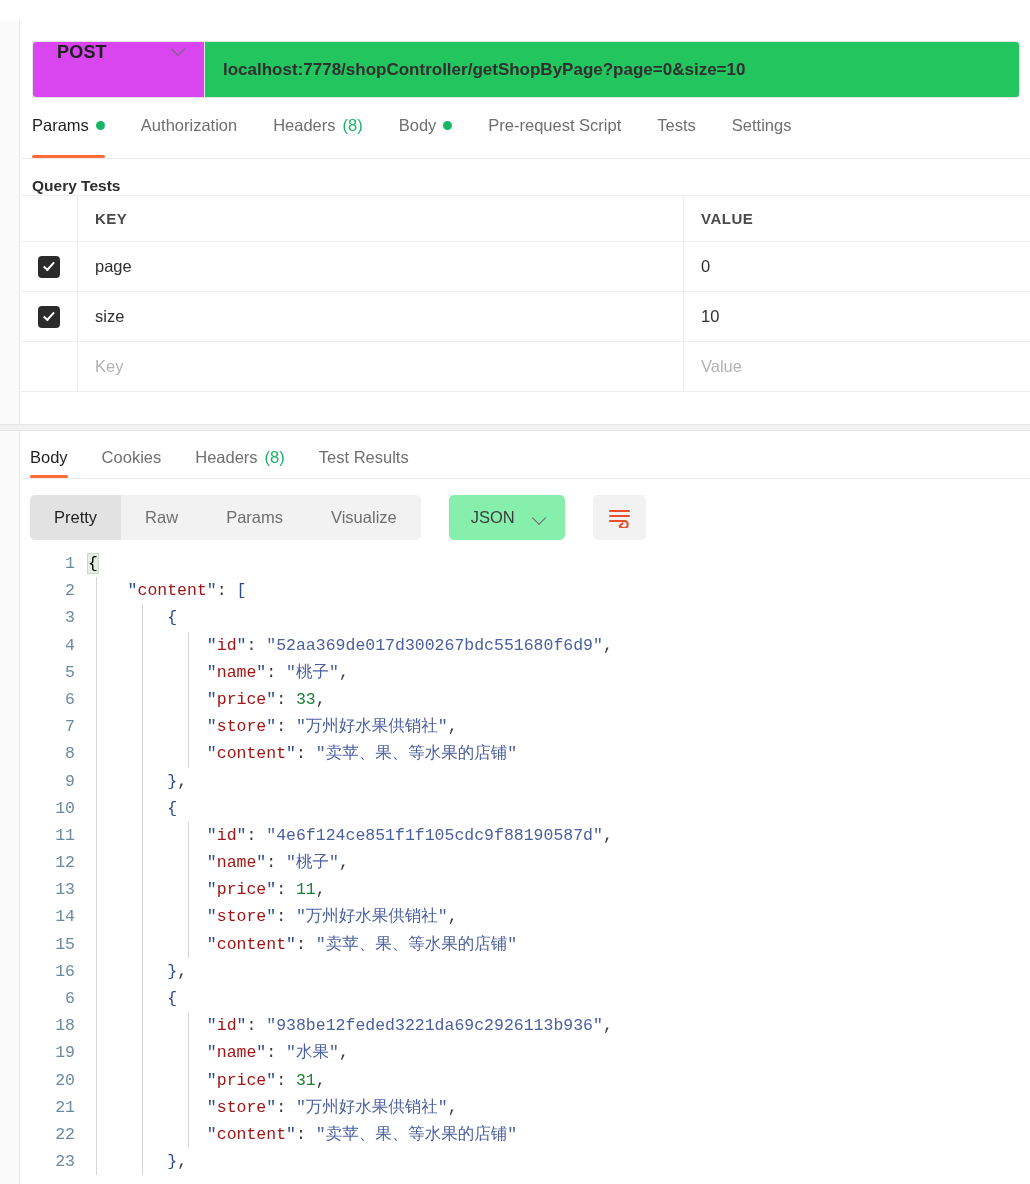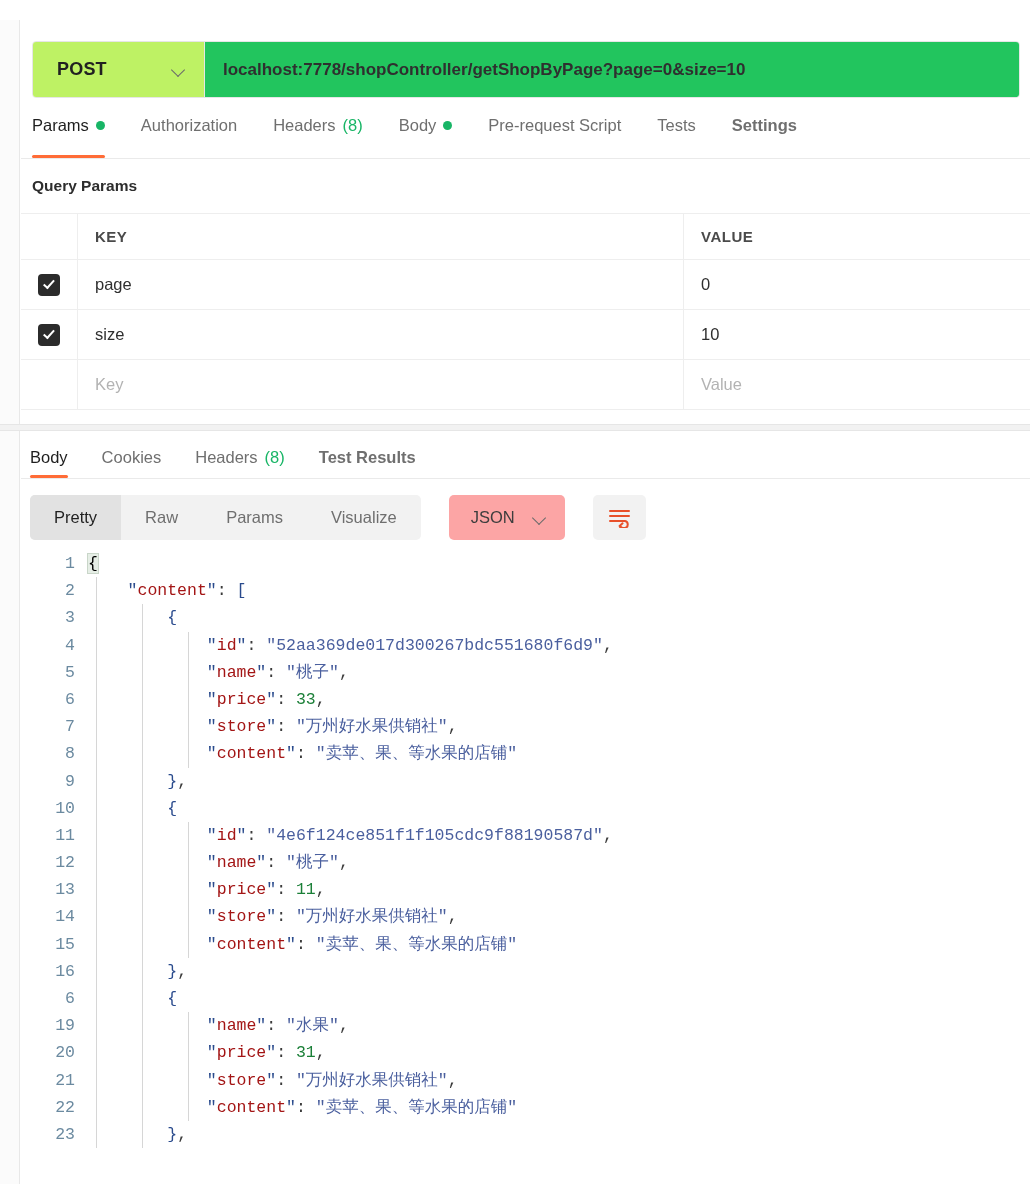--- a/index.html
+++ b/index.html
@@ -43,23 +43,23 @@
     height: 57px;
     display: flex;
     align-items: stretch;
     border: 1px solid #e6e6e6;
     border-radius: 4px;
     background: #ffffff;
     overflow: hidden;
   }
   .method-box {
     width: 172px;
-    display: flex; align-items: center; justify-content: space-between;
+    display: flex; align-items: flex-start; justify-content: space-between;
     padding: 0 18px 0 24px;
-    background: #bef264;
+    background: #d946ef;
     border-right: 1px solid #e6e6e6;
     cursor: pointer;
   }
   .method-label {
     font-size: 18px; font-weight: bold; color: #212121; letter-spacing: .2px;
   }
   .chev {
     width: 14px; height: 14px; position: relative; flex: 0 0 auto;
   }
   .chev::before {
@@ -88,21 +88,21 @@
   .rtab {
     position: relative;
     display: flex; align-items: center; gap: 7px;
     padding: 0 18px 23px 0;
     margin-right: 18px;
     font-size: 16.5px;
     color: #6f6f6f;
     cursor: pointer;
     white-space: nowrap;
   }
-  .rtab:last-child { margin-right: 0; font-weight: bold; }
+  .rtab:last-child { margin-right: 0; }
   .rtab.active { color: #1f1f1f; }
   .rtab.active::after {
     content: ""; position: absolute; left: 0; right: 18px; bottom: 0;
     height: 3px; background: #ff6c37; border-radius: 2px;
   }
   .dot-green {
     width: 9px; height: 9px; border-radius: 50%; background: #18b566;
     display: inline-block; flex: 0 0 auto;
   }
   .count-green { color: #18b566; }
@@ -111,21 +111,20 @@
     margin-left: 0; height: 1px; background: #eaeaea; width: 100%;
   }
 
   .section-label {
     margin: 18px 0 0 11px;
     font-size: 15.5px; font-weight: bold; color: #2d2d2d;
   }
 
   
   .ptable {
-    margin-top: 18px;
     width: 1009px;
     border-top: 1px solid #eeeeee;
   }
   .prow {
     display: flex; align-items: stretch;
     height: 50px;
     border-bottom: 1px solid #eeeeee;
   }
   .prow.head { height: 46px; }
   .pcell-check {
@@ -191,21 +190,21 @@
   }
   .seg-item {
     display: flex; align-items: center; justify-content: center;
     padding: 0 24px;
     font-size: 16.5px; color: #6f6f6f; cursor: pointer;
   }
   .seg-item.active { background: #e2e2e2; color: #1f1f1f; }
   .fmt-select {
     display: flex; align-items: center; gap: 18px;
     height: 45px; padding: 0 18px 0 22px;
-    background: #fca5a5; border-radius: 5px; cursor: pointer;
+    background: #86efac; border-radius: 5px; cursor: pointer;
   }
   .fmt-select .lbl { font-size: 16.5px; color: #3d3d3d; }
   .wrap-btn {
     width: 53px; height: 45px; border-radius: 5px; background: #f2f2f2;
     display: flex; align-items: center; justify-content: center; cursor: pointer;
   }
 
   
   .json-view {
     position: absolute; left: 9px; top: 118px; right: 0; bottom: 0;
@@ -279,21 +278,21 @@
       </div>
       <div class="rtab">
         <span>Tests</span>
       </div>
       <div class="rtab">
         <span>Settings</span>
       </div>
     </div>
     <div class="divider-hair"></div>
 
-    <div class="section-label">Query Params</div>
+    <div class="section-label">Query Tests</div>
 
     <div class="ptable">
       <div class="prow head">
         <div class="pcell-check"></div>
         <div class="pcell-key">KEY</div>
         <div class="pcell-val">VALUE</div>
       </div>
 
       <div class="prow">
         <div class="pcell-check">
@@ -380,20 +379,21 @@
           <div class="jline"><span class="lnum">8</span><span class="jcode"><i class="guide g1"></i><i class="guide g2"></i><i class="guide g3"></i><span>            </span><span class="q">"</span><span class="k">content</span><span class="q">"</span><span class="p">: </span><span class="s">"卖苹、果、等水果的店铺"</span></span></div>
           <div class="jline"><span class="lnum">9</span><span class="jcode"><i class="guide g1"></i><i class="guide g2"></i><span>        </span><span class="b">}</span><span class="p">,</span></span></div>
           <div class="jline"><span class="lnum">10</span><span class="jcode"><i class="guide g1"></i><i class="guide g2"></i><span>        </span><span class="b">{</span></span></div>
           <div class="jline"><span class="lnum">11</span><span class="jcode"><i class="guide g1"></i><i class="guide g2"></i><i class="guide g3"></i><span>            </span><span class="q">"</span><span class="k">id</span><span class="q">"</span><span class="p">: </span><span class="s">"4e6f124ce851f1f105cdc9f88190587d"</span><span class="p">,</span></span></div>
           <div class="jline"><span class="lnum">12</span><span class="jcode"><i class="guide g1"></i><i class="guide g2"></i><i class="guide g3"></i><span>            </span><span class="q">"</span><span class="k">name</span><span class="q">"</span><span class="p">: </span><span class="s">"桃子"</span><span class="p">,</span></span></div>
           <div class="jline"><span class="lnum">13</span><span class="jcode"><i class="guide g1"></i><i class="guide g2"></i><i class="guide g3"></i><span>            </span><span class="q">"</span><span class="k">price</span><span class="q">"</span><span class="p">: </span><span class="n">11</span><span class="p">,</span></span></div>
           <div class="jline"><span class="lnum">14</span><span class="jcode"><i class="guide g1"></i><i class="guide g2"></i><i class="guide g3"></i><span>            </span><span class="q">"</span><span class="k">store</span><span class="q">"</span><span class="p">: </span><span class="s">"万州好水果供销社"</span><span class="p">,</span></span></div>
           <div class="jline"><span class="lnum">15</span><span class="jcode"><i class="guide g1"></i><i class="guide g2"></i><i class="guide g3"></i><span>            </span><span class="q">"</span><span class="k">content</span><span class="q">"</span><span class="p">: </span><span class="s">"卖苹、果、等水果的店铺"</span></span></div>
           <div class="jline"><span class="lnum">16</span><span class="jcode"><i class="guide g1"></i><i class="guide g2"></i><span>        </span><span class="b">}</span><span class="p">,</span></span></div>
           <div class="jline"><span class="lnum">6</span><span class="jcode"><i class="guide g1"></i><i class="guide g2"></i><span>        </span><span class="b">{</span></span></div>
+          <div class="jline"><span class="lnum">18</span><span class="jcode"><i class="guide g1"></i><i class="guide g2"></i><i class="guide g3"></i><span>            </span><span class="q">"</span><span class="k">id</span><span class="q">"</span><span class="p">: </span><span class="s">"938be12feded3221da69c2926113b936"</span><span class="p">,</span></span></div>
           <div class="jline"><span class="lnum">19</span><span class="jcode"><i class="guide g1"></i><i class="guide g2"></i><i class="guide g3"></i><span>            </span><span class="q">"</span><span class="k">name</span><span class="q">"</span><span class="p">: </span><span class="s">"水果"</span><span class="p">,</span></span></div>
           <div class="jline"><span class="lnum">20</span><span class="jcode"><i class="guide g1"></i><i class="guide g2"></i><i class="guide g3"></i><span>            </span><span class="q">"</span><span class="k">price</span><span class="q">"</span><span class="p">: </span><span class="n">31</span><span class="p">,</span></span></div>
           <div class="jline"><span class="lnum">21</span><span class="jcode"><i class="guide g1"></i><i class="guide g2"></i><i class="guide g3"></i><span>            </span><span class="q">"</span><span class="k">store</span><span class="q">"</span><span class="p">: </span><span class="s">"万州好水果供销社"</span><span class="p">,</span></span></div>
           <div class="jline"><span class="lnum">22</span><span class="jcode"><i class="guide g1"></i><i class="guide g2"></i><i class="guide g3"></i><span>            </span><span class="q">"</span><span class="k">content</span><span class="q">"</span><span class="p">: </span><span class="s">"卖苹、果、等水果的店铺"</span></span></div>
           <div class="jline"><span class="lnum">23</span><span class="jcode"><i class="guide g1"></i><i class="guide g2"></i><span>        </span><span class="b">}</span><span class="p">,</span></span></div>
         </div>
     </div>
   </div>
 </div>
 

